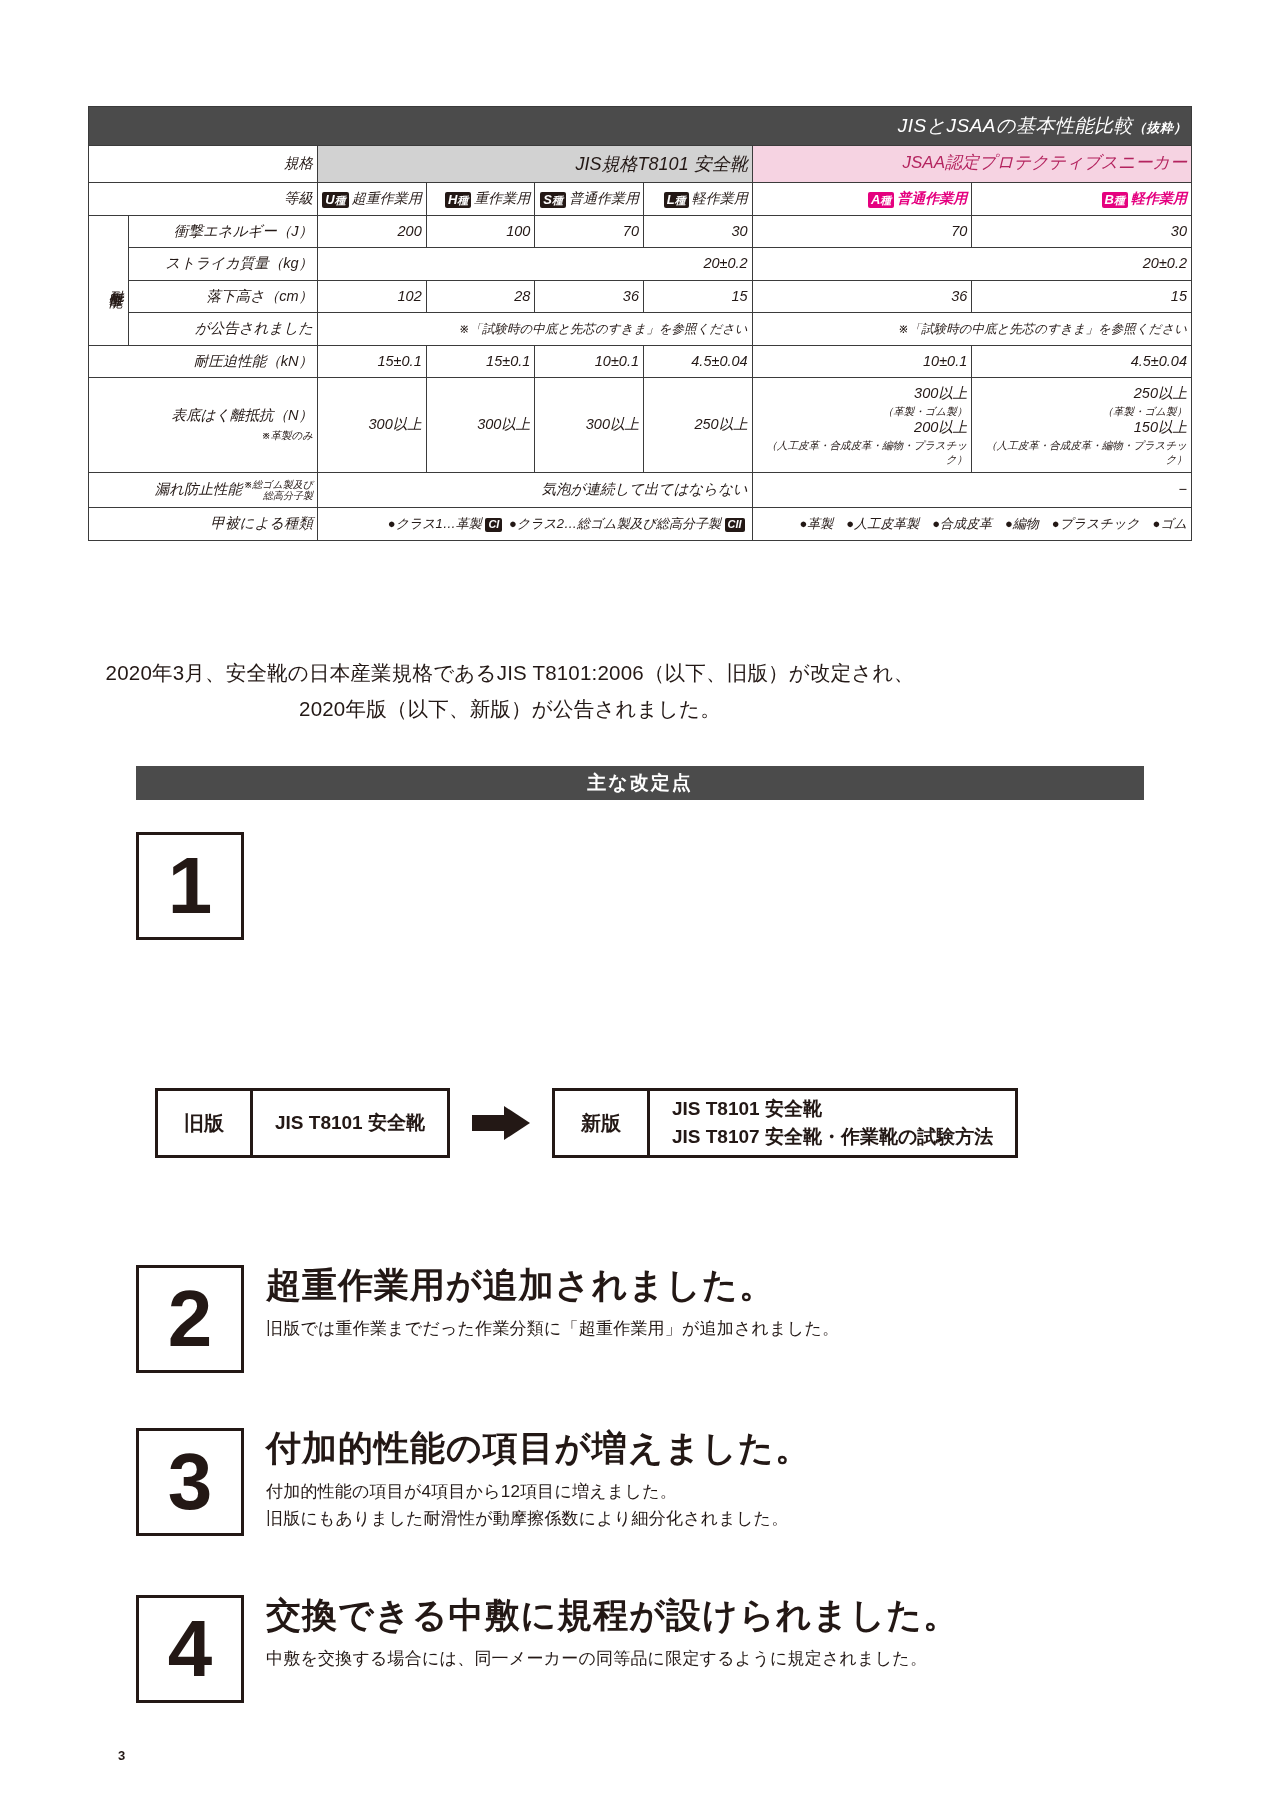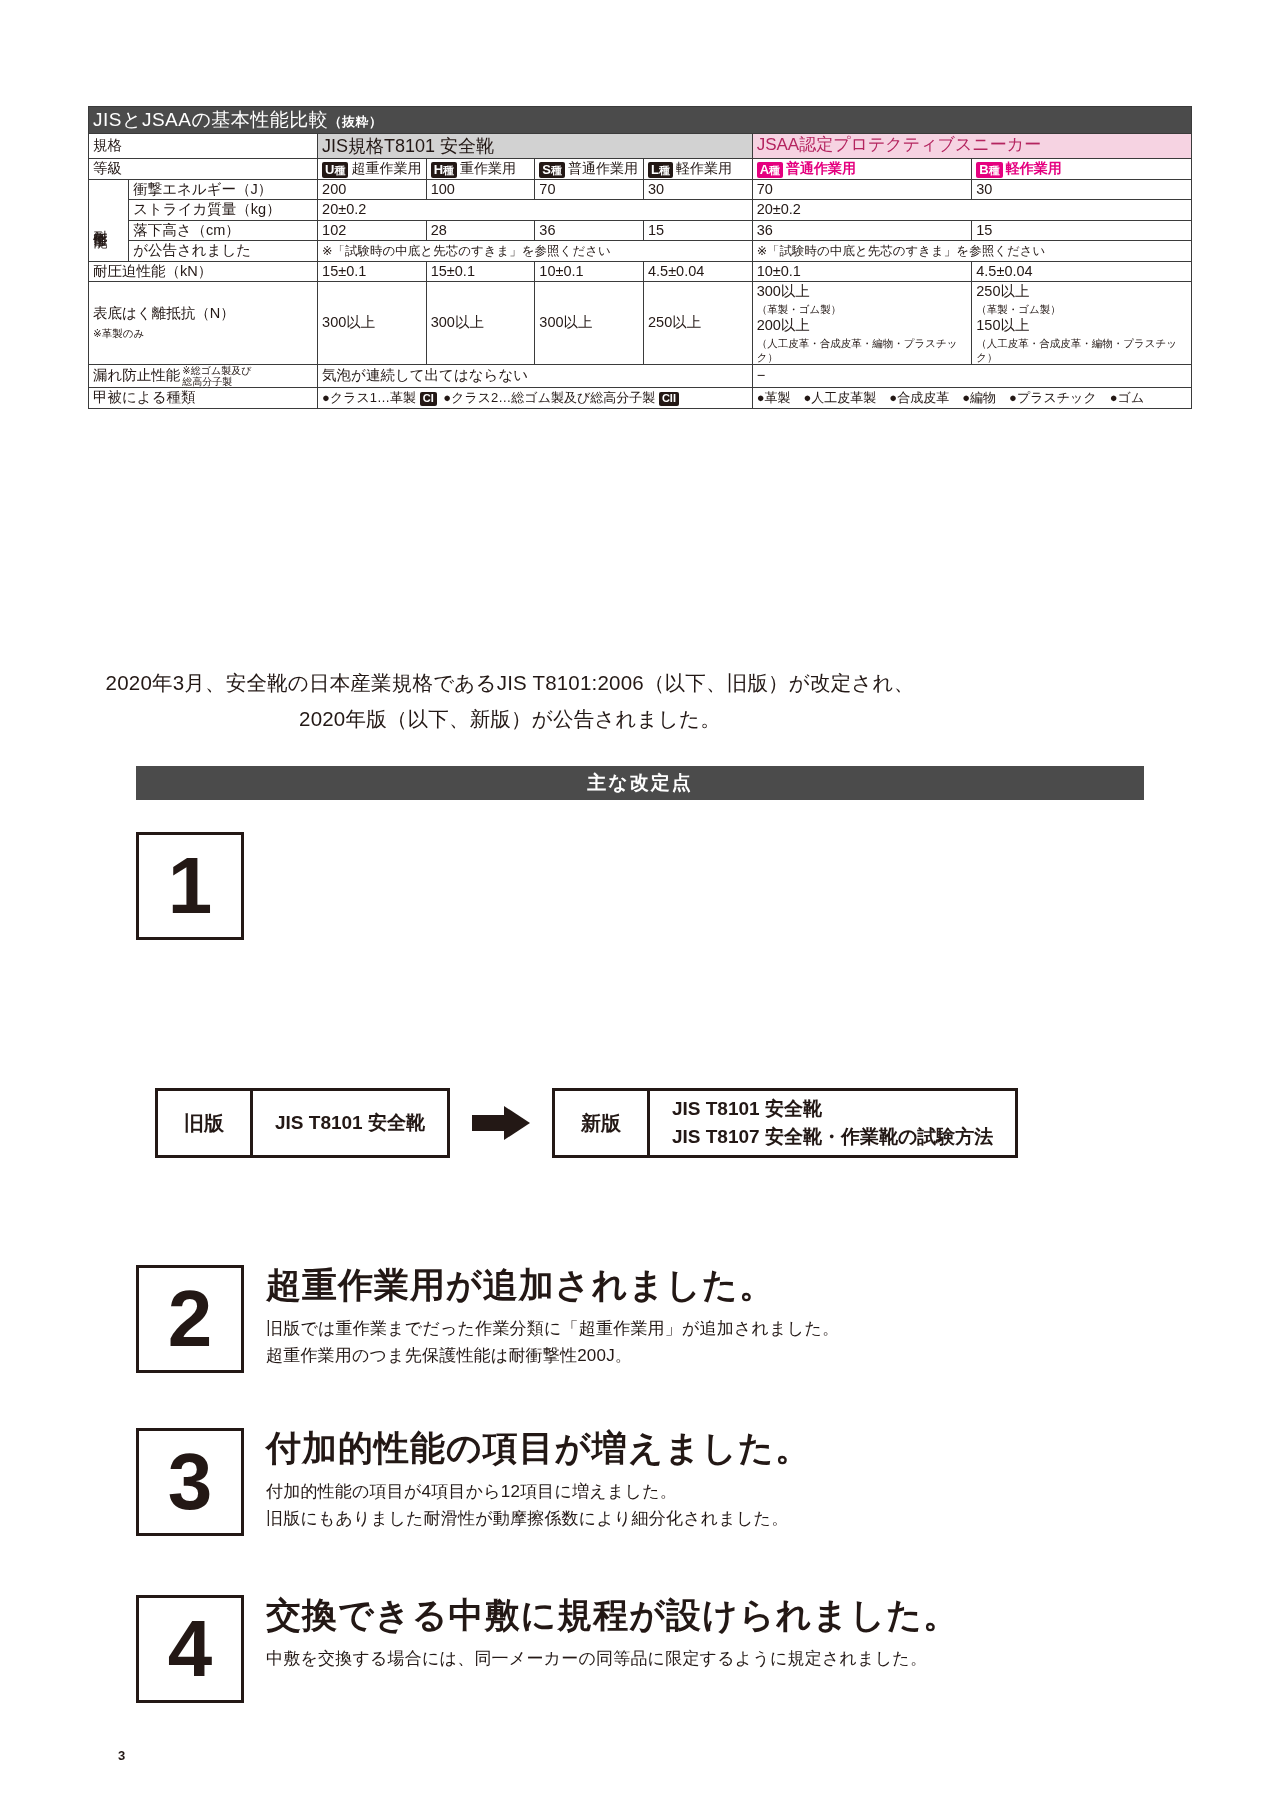--- a/index.html
+++ b/index.html
@@ -30,25 +30,26 @@
     width: 1104px;
   }
   table.cmp {
     border-collapse: collapse;
     width: 100%;
     table-layout: fixed;
     font-size: 14.5px;
   }
   table.cmp td, table.cmp th {
     border: 1px solid #3b3b3b;
-    text-align: left;
+    text-align: right;
     vertical-align: middle;
-    padding: 0 4px;
+    padding: 6px 4px;
     font-weight: normal;
     line-height: 1.35;
+    font-style: italic;
   }
   .tbl-title {
     background: #4b4b4b;
     color: #ffffff;
     font-size: 19px;
     font-weight: bold;
     letter-spacing: .5px;
     padding: 11px 4px;
   }
   .tbl-title .sub {
@@ -129,21 +130,20 @@
   .intro {
     position: absolute;
     left: 0;
     top: 655px;
     width: 1020px;
     text-align: center;
     font-size: 20.5px;
     line-height: 1.75;
     letter-spacing: .2px;
     color: #231815;
-    margin-top: 10px;
   }
 
   
   .bar {
     position: absolute;
     left: 136px;
     top: 766px;
     width: 1008px;
     height: 34px;
     background: #4b4b4b;
@@ -434,21 +434,20 @@
       </div>
     </div>
   </div>
 
   <div class="item" style="top:1265px">
     <div class="num-box">2</div>
     <div class="item-body">
       <div class="item-title">超重作業用が追加されました。</div>
       <div class="item-desc">
         <div>旧版では重作業までだった作業分類に「超重作業用」が追加されました。</div>
-        <div>超重作業用のつま先保護性能は耐衝撃性200J。</div>
       </div>
     </div>
   </div>
 
   <div class="item" style="top:1428px">
     <div class="num-box">3</div>
     <div class="item-body">
       <div class="item-title">付加的性能の項目が増えました。</div>
       <div class="item-desc">
         <div>付加的性能の項目が4項目から12項目に増えました。</div>

